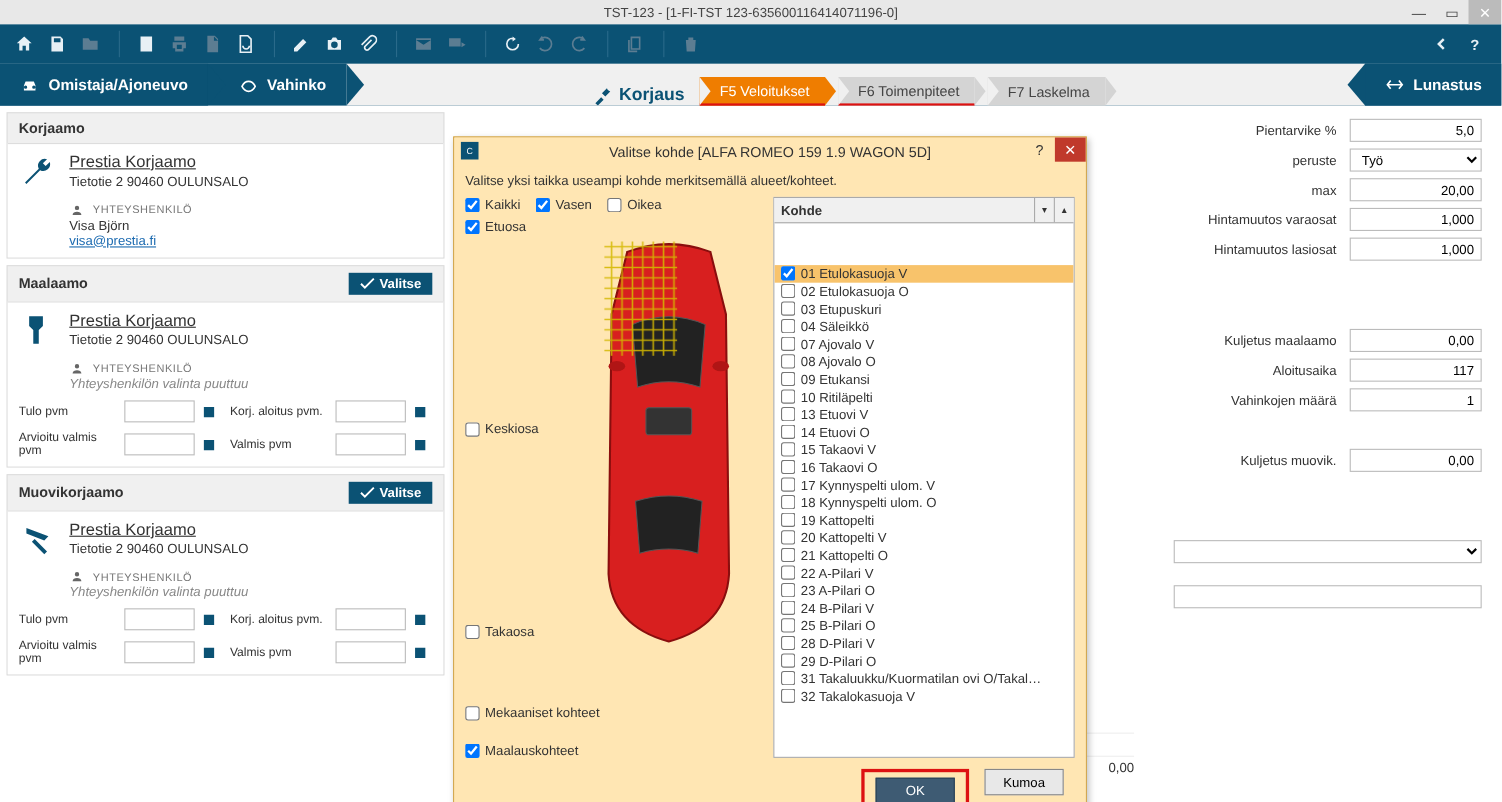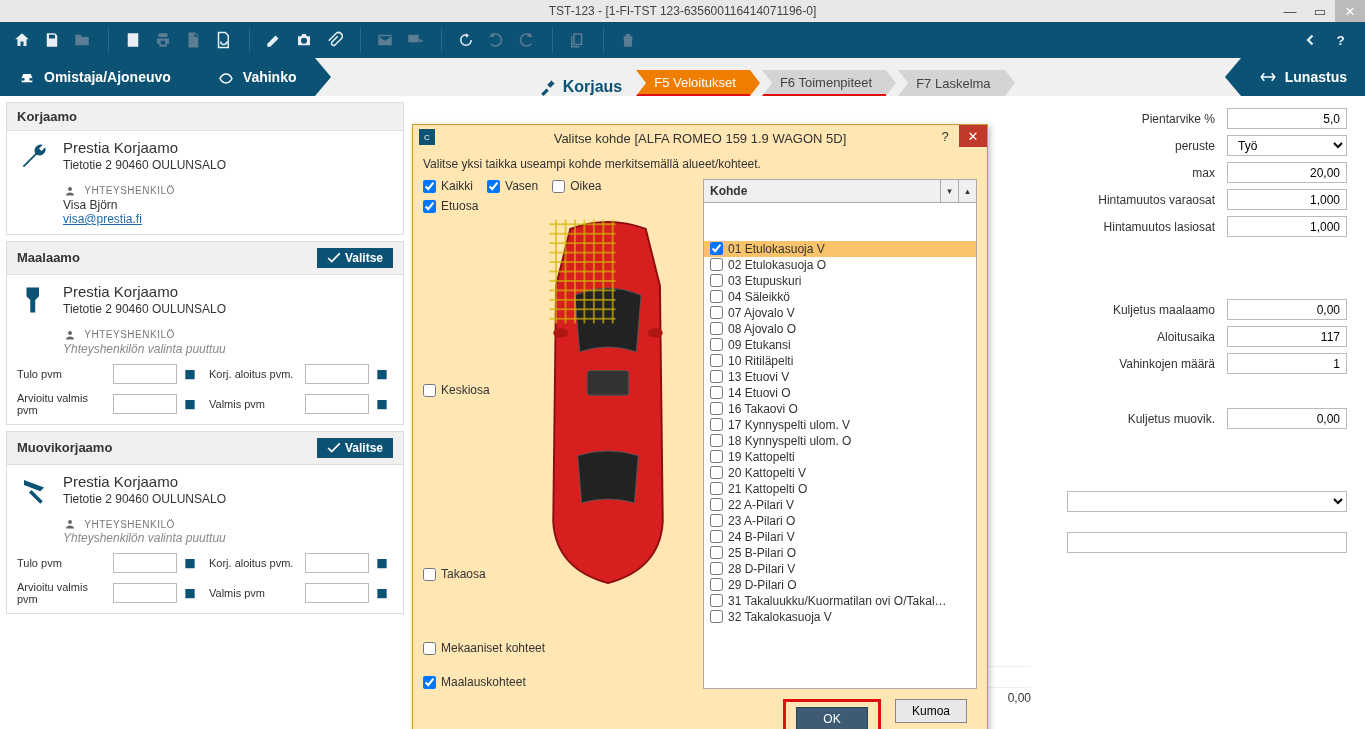--- a/index.html
+++ b/index.html
@@ -47,21 +47,21 @@
 .col-right { width: 320px; padding: 12px 18px 6px 6px;}
 
 .panel { background:#f0f0f0; border:1px solid #ddd; }
 .panel-hdr { padding:6px 10px; font-weight:600; font-size:13px; color:#333; display:flex; align-items:center; justify-content:space-between;}
 .panel-hdr .select-btn { background:#0b5274; color:#fff; padding:3px 10px; font-size:12px; display:flex; align-items:center; gap:4px; cursor:pointer;}
 .panel-hdr .select-btn svg{width:14px;height:14px;fill:#fff;}
 .panel-body { padding:8px 10px; background:#fff; border-top:1px solid #ddd;}
 .shop-info { display:flex; gap:12px; margin-bottom:10px;}
 .shop-icon { width:34px; height:34px; display:flex; align-items:center; justify-content:center;}
 .shop-icon svg{width:30px;height:30px;fill:#0b5274;}
-.shop-name { font-size:15px; font-weight:400; color:#333;}
+.shop-name { font-size:15px; font-weight:400; color:#333;text-decoration:underline;}
 .shop-addr { font-size:12px; color:#333; margin-top:2px;}
 .contact { margin-left:46px; margin-top:4px;}
 .contact .lbl { font-size:10px; color:#777; letter-spacing:0.5px;}
 .contact .person { font-size:12px; color:#333;}
 .contact .email { font-size:12px; color:#1b6ab0; text-decoration:underline; cursor:pointer;}
 .contact .missing { font-size:12px; color:#888; font-style:italic;}
 .contact-icon{display:inline-flex;align-items:center;justify-content:center;width:14px;height:14px;margin-right:4px;vertical-align:middle;}
 .contact-icon svg{width:12px;height:12px;fill:#666;}
 
 .date-row { display:flex; gap:10px; margin-top:8px; align-items:center;}
@@ -645,20 +645,24 @@
             <div class="dlg-item">
               <input type="checkbox" style="">
               <span>13 Etuovi V</span>
             </div>
             <div class="dlg-item">
               <input type="checkbox" style="">
               <span>14 Etuovi O</span>
             </div>
             <div class="dlg-item">
               <input type="checkbox" style="">
+              <span>15 Takaovi V</span>
+            </div>
+            <div class="dlg-item">
+              <input type="checkbox" style="">
               <span>16 Takaovi O</span>
             </div>
             <div class="dlg-item">
               <input type="checkbox" style="">
               <span>17 Kynnyspelti ulom. V</span>
             </div>
             <div class="dlg-item">
               <input type="checkbox" style="">
               <span>18 Kynnyspelti ulom. O</span>
             </div>

